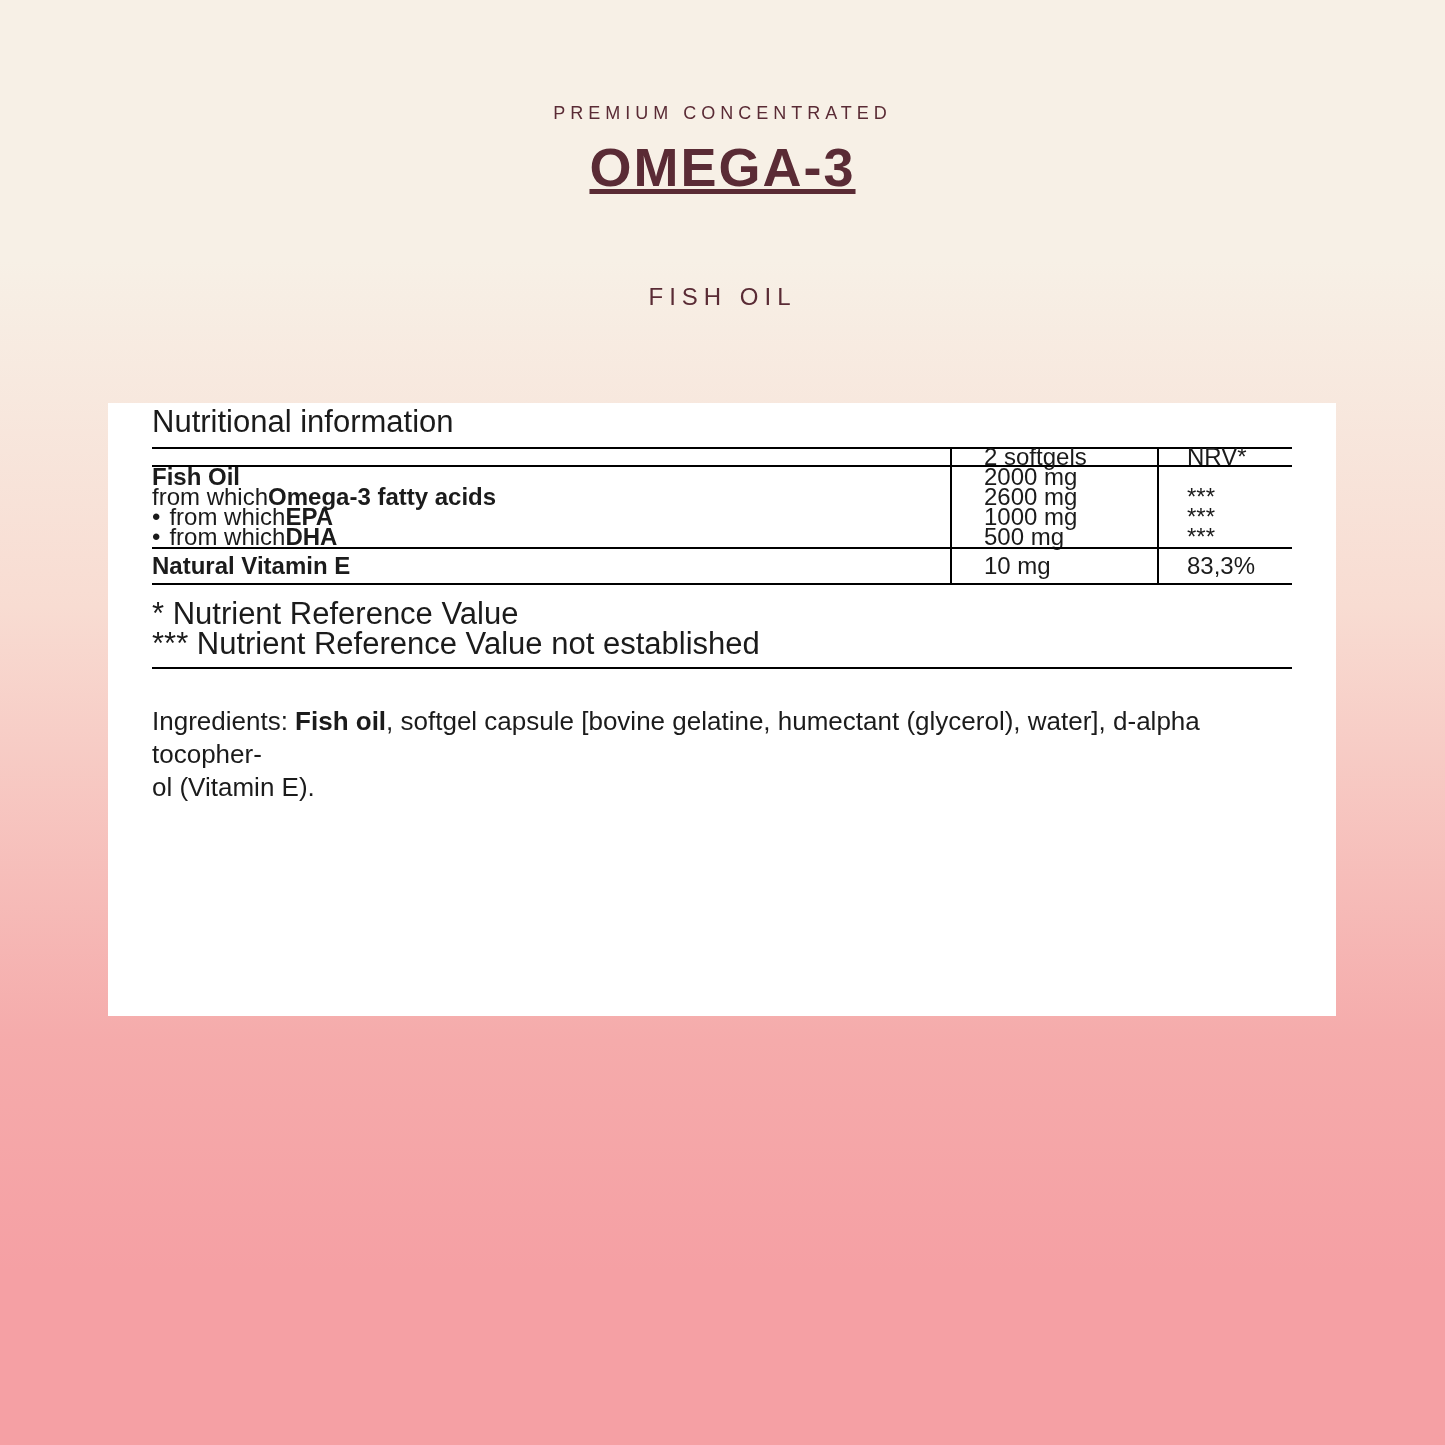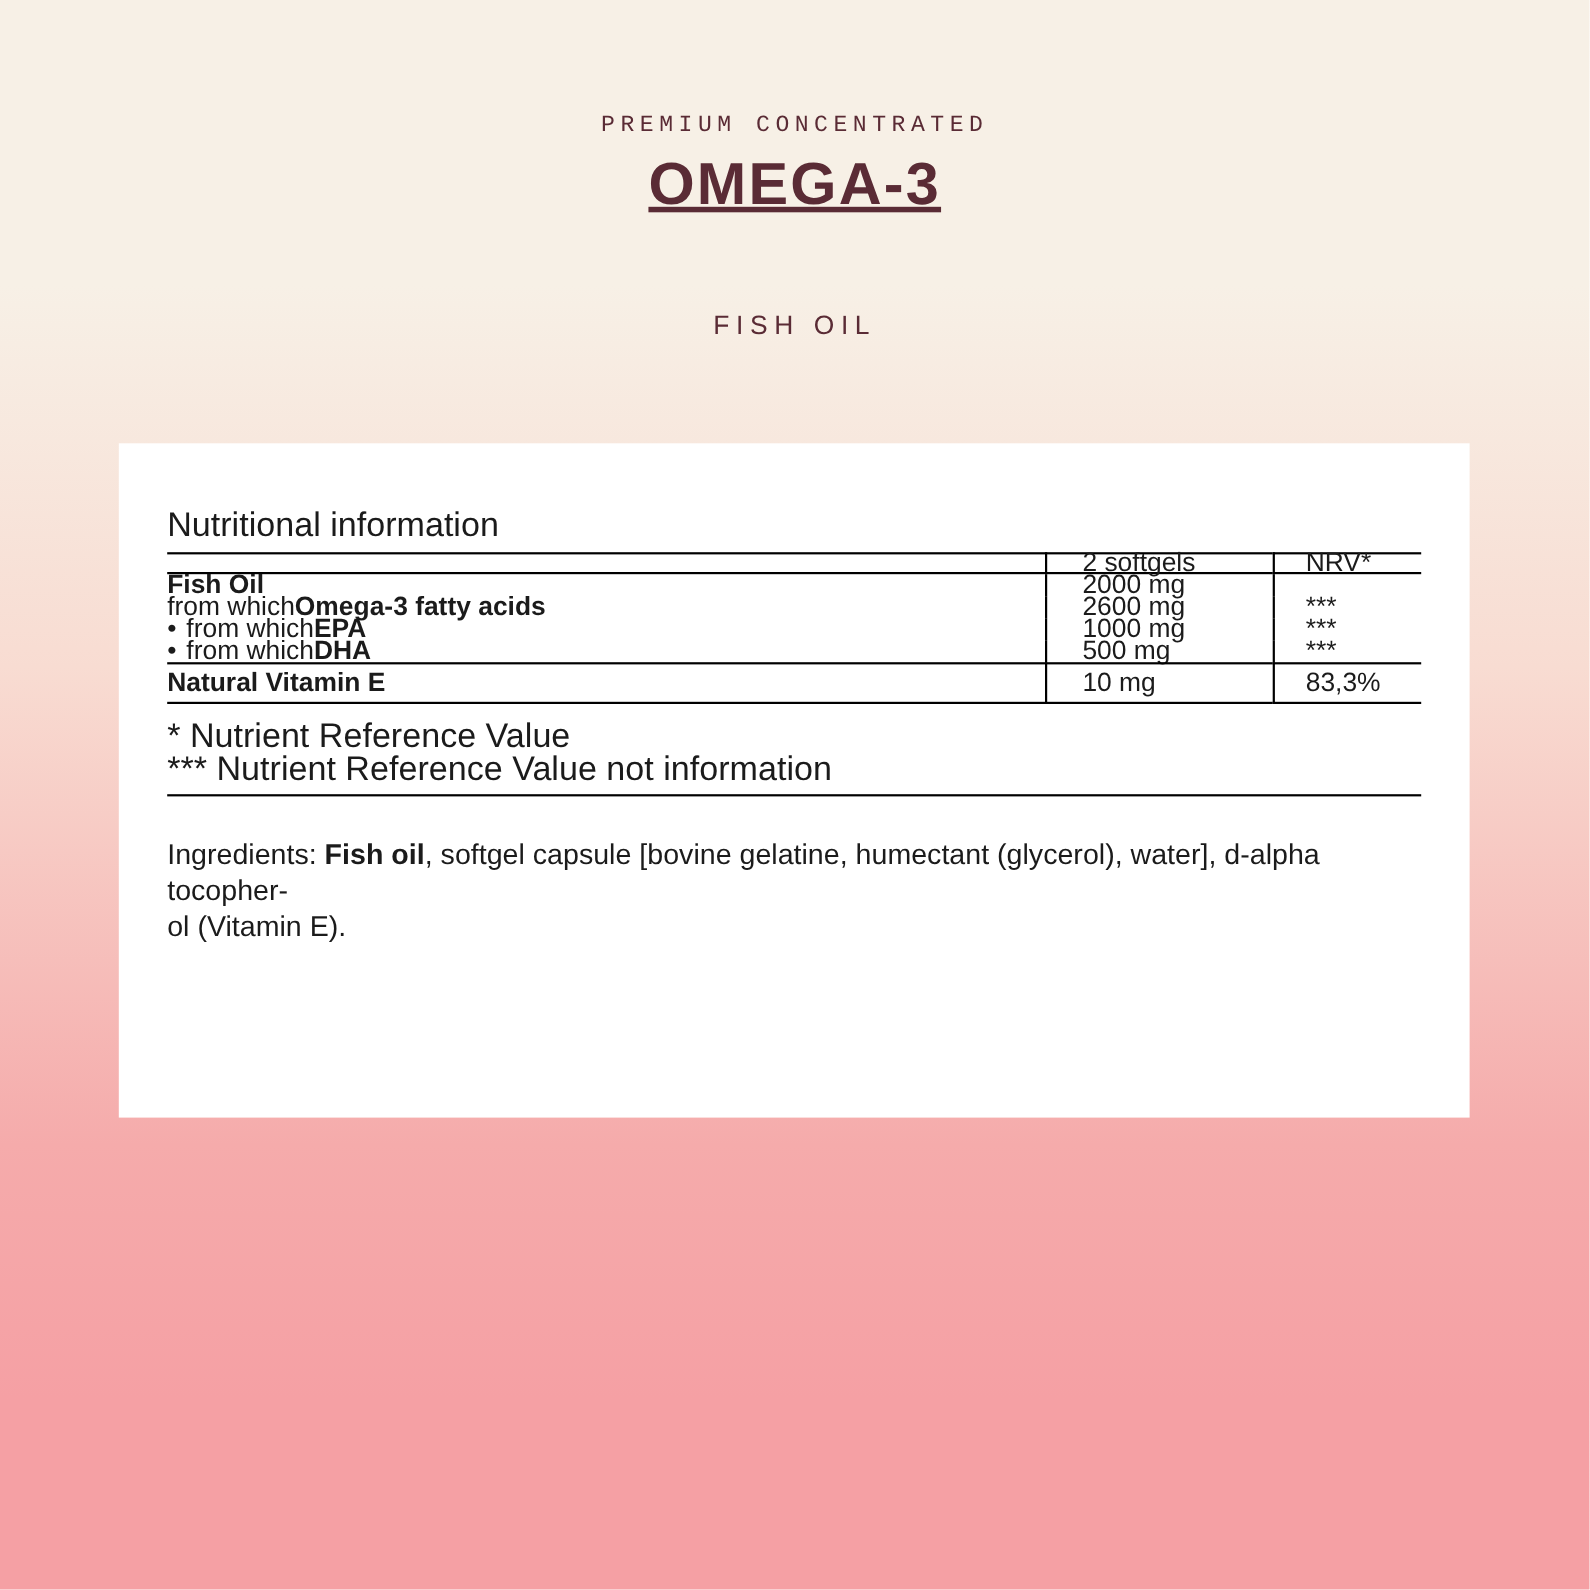--- a/index.html
+++ b/index.html
@@ -11,29 +11,29 @@
       var(--cream-top,#f7f0e6) 0%,
       var(--cream-top,#f7f0e6) 18%,
       var(--blush-mid,#f8dcd2) 42%,
       var(--pink-soft,#f5abab) 72%,
       var(--pink-bottom,#f5a0a4) 88%,
       var(--pink-bottom,#f5a0a4) 100%);
     position:relative;
     overflow:hidden;
   }
   .centered { position:absolute; left:0; width:100%; text-align:center; color:var(--maroon,#5a2b35); }
-  .eyebrow   { top:103px; font-size:21px; font-weight:500; letter-spacing:5px;font-family:Liberation Mono, monospace; }
+  .eyebrow   { top:103px; font-size:18px; font-weight:500; letter-spacing:5px; }
   .main-title{ top:136px; font-size:54px; font-weight:700; letter-spacing:2px;text-decoration:underline; }
   .subtitle  { top:283px; font-size:24px; font-weight:500; letter-spacing:6px; }
 
   .card {
     position:absolute; left:108px; top:403px; width:1228px; height:613px;
     background:var(--card-bg,#fff); padding:0 44px;
   }
-  .section-title { padding-top:55px; font-size:31px; font-weight:400; line-height:38px; }
+  .section-title { font-size:31px; font-weight:400; line-height:38px; }
   .dose-line { font-size:24px; font-weight:700; line-height:31px; }
 
   .ntable { margin-top:6px; display:grid; grid-template-columns:798px 207px 1fr; font-size:24px; }
   .cell { display:flex; align-items:center; height:20px; }
   .cell.head { border-top:2px solid var(--rule-color,#000); border-bottom:2px solid var(--rule-color,#000); }
   .cell.vcol { border-left:2px solid var(--rule-color,#000); }
   .cell.amount { padding-left:32px; }
   .cell.nrv { padding-left:28px; }
   .cell.vit { height:38px; border-top:2px solid var(--rule-color,#000); border-bottom:2px solid var(--rule-color,#000); }
   .bullet { margin-right:9px; }
@@ -90,19 +90,19 @@
 
     <div class="cell vit">
         <b>Natural Vitamin E</b>
       </div>
     <div class="cell vit vcol amount">10 mg</div>
     <div class="cell vit vcol nrv">83,3%</div>
   </div>
 
   <div class="footnotes">
     <div>* Nutrient Reference Value</div>
-    <div>*** Nutrient Reference Value not information</div>
+    <div>*** Nutrient Reference Value not established</div>
   </div>
 
   <div class="separator"></div>
 
   <p class="ingredients"><span>Ingredients: </span><b>Fish oil</b><span>, softgel capsule [bovine gelatine, humectant (glycerol), water], d-alpha tocopher-</span><br><span>ol (Vitamin E).</span></p>
 </div>
 
 </body></html>

